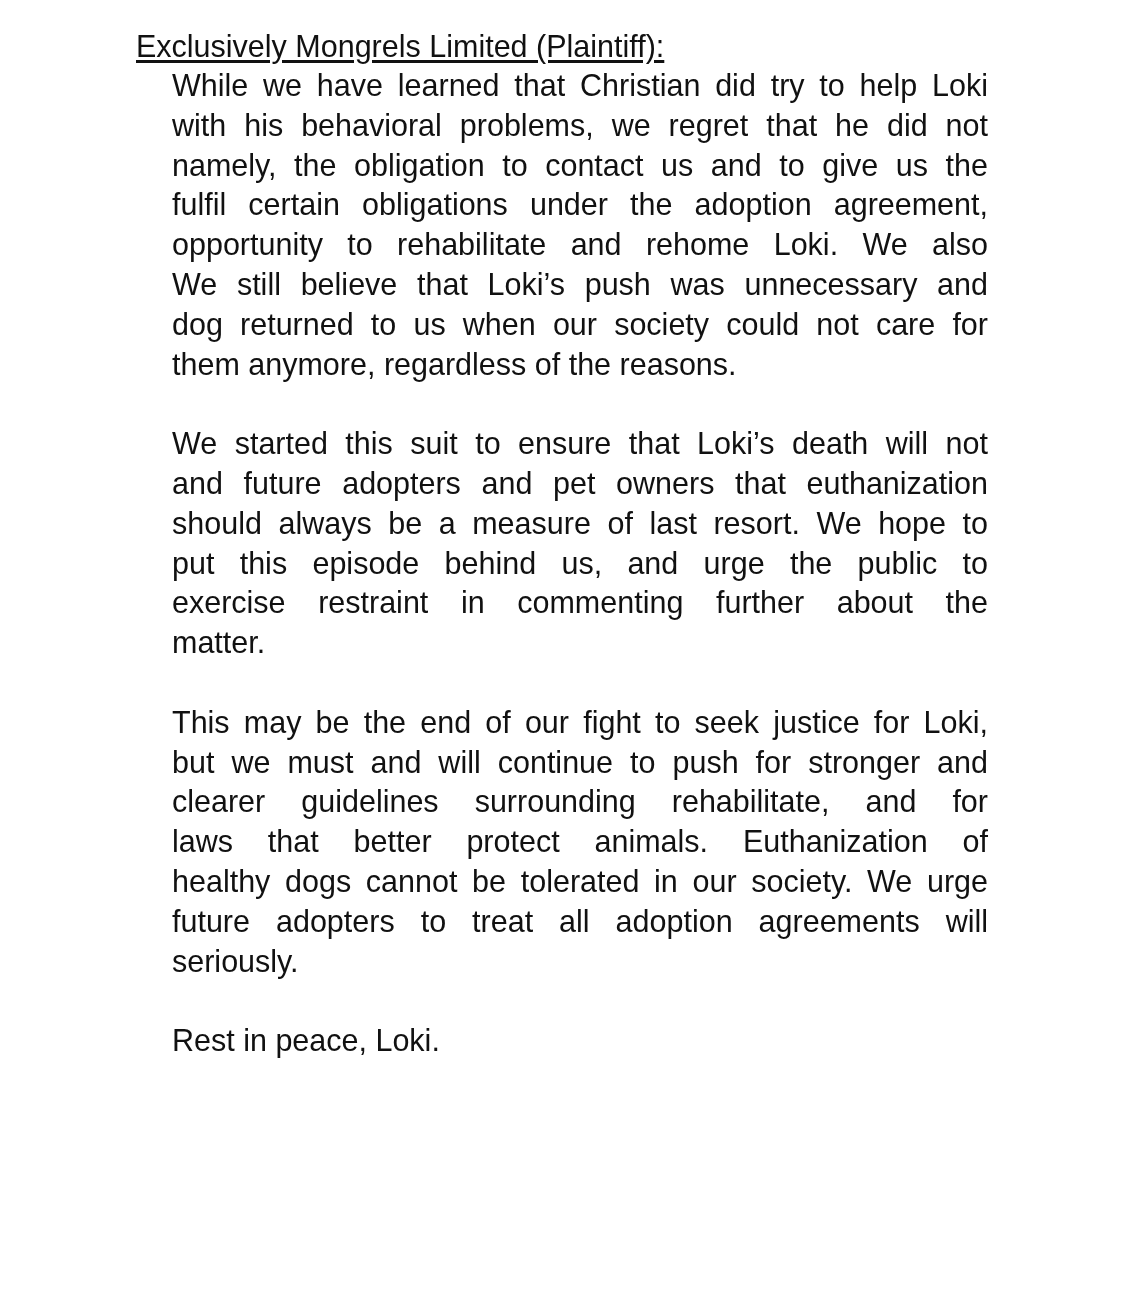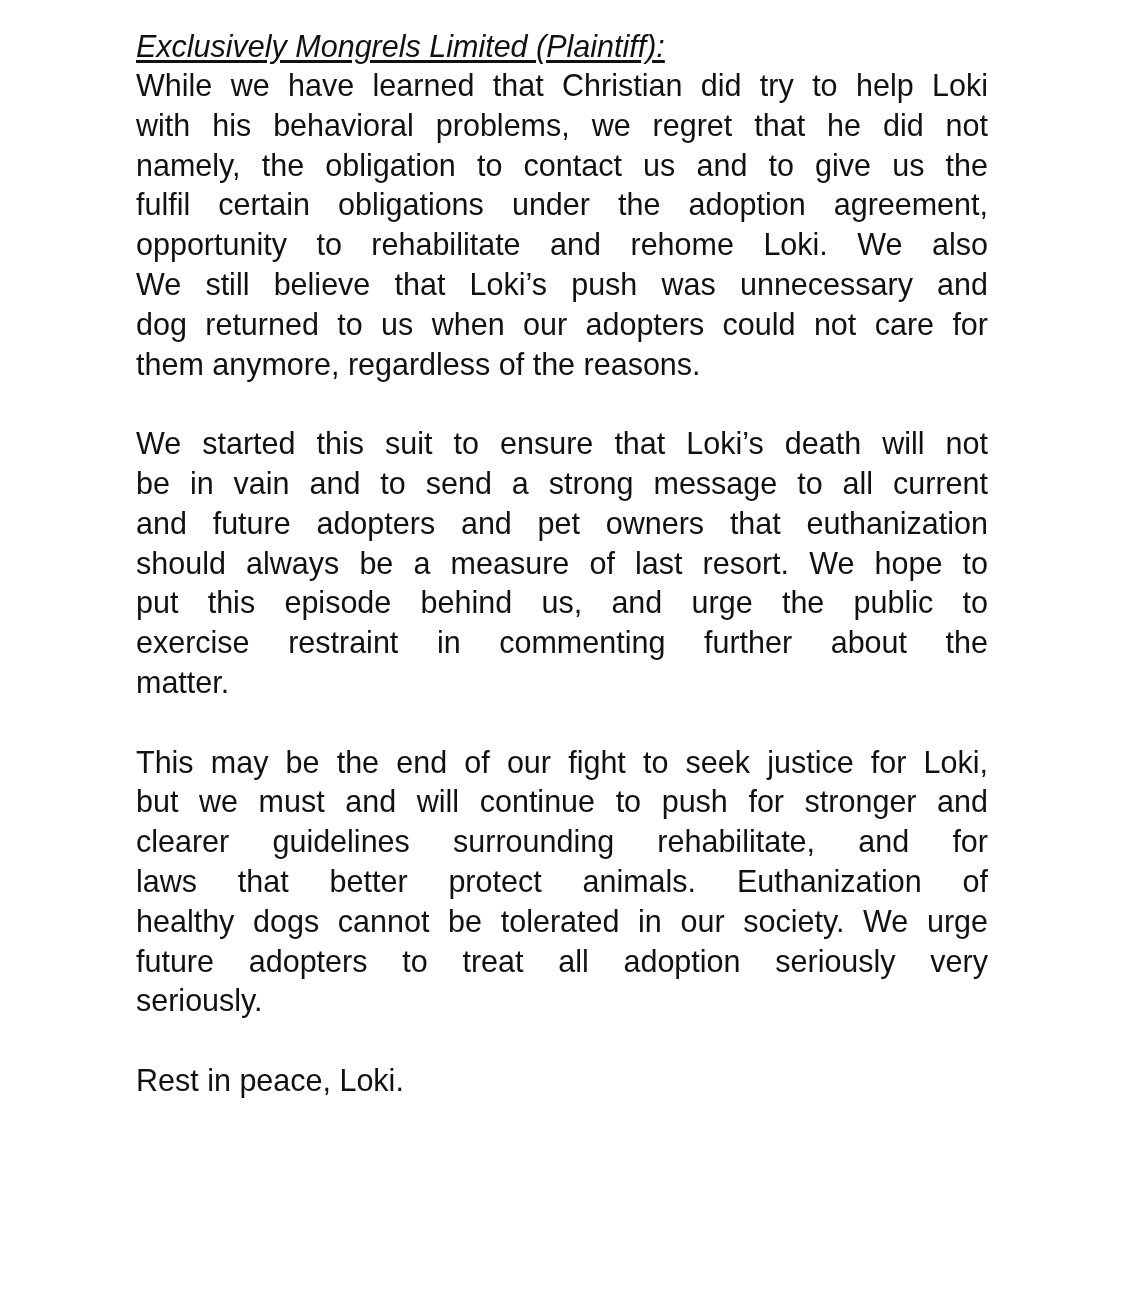--- a/index.html
+++ b/index.html
@@ -3,67 +3,66 @@
 <meta charset="utf-8">
 <style>
   html, body { margin: 0; padding: 0; background: #ffffff; }
   body { width: 1125px; height: 1304px; position: relative; overflow: hidden; }
   .doc {
     position: absolute; left: 136px; top: 26px; width: 852px;
     font-family: "Liberation Sans", sans-serif;
     font-size: 30.5px; color: #111111;
   }
   .heading {
-    font-style: italic; text-decoration: underline; text-underline-offset: 3px;
+    text-decoration: underline; text-underline-offset: 3px;
     line-height: 40px; height: 40px; white-space: nowrap;
   }
   .para { margin: 0; }
   .line {
     display: block; line-height: 39.8px; height: 39.8px;
-    text-align: justify; text-align-last: justify; white-space: nowrap;
+    text-align: justify; text-align-last: justify; white-space: nowrap; margin-left: 36px;
   }
   .line.last { text-align-last: left; }
   .gap { height: 39.8px; }
 </style>
 </head>
 <body>
 
 <div class="doc">
   <div class="heading">Exclusively Mongrels Limited (Plaintiff):</div>
 
   <div class="para">
     <span class="line">While we have learned that Christian did try to help Loki</span>
     <span class="line">with his behavioral problems, we regret that he did not</span>
     <span class="line">namely, the obligation to contact us and to give us the</span>
     <span class="line">fulfil certain obligations under the adoption agreement,</span>
     <span class="line">opportunity to rehabilitate and rehome Loki. We also</span>
     <span class="line">We still believe that Loki’s push was unnecessary and</span>
-    <span class="line">dog returned to us when our adopters could not care for</span>
+    <span class="line">dog returned to us when our society could not care for</span>
     <span class="line last">them anymore, regardless of the reasons.</span>
   </div>
   <div class="gap"></div>
 
   <div class="para">
     <span class="line">We started this suit to ensure that Loki’s death will not</span>
-    <span class="line">be in vain and to send a strong message to all current</span>
     <span class="line">and future adopters and pet owners that euthanization</span>
     <span class="line">should always be a measure of last resort. We hope to</span>
     <span class="line">put this episode behind us, and urge the public to</span>
     <span class="line">exercise restraint in commenting further about the</span>
     <span class="line last">matter.</span>
   </div>
   <div class="gap"></div>
 
   <div class="para">
     <span class="line">This may be the end of our fight to seek justice for Loki,</span>
     <span class="line">but we must and will continue to push for stronger and</span>
     <span class="line">clearer guidelines surrounding rehabilitate, and for</span>
     <span class="line">laws that better protect animals.  Euthanization of</span>
     <span class="line">healthy dogs cannot be tolerated in our society. We urge</span>
-    <span class="line">future adopters to treat all adoption seriously very</span>
+    <span class="line">future adopters to treat all adoption agreements will</span>
     <span class="line last">seriously.</span>
   </div>
   <div class="gap"></div>
 
   <div class="para">
     <span class="line last">Rest in peace, Loki.</span>
   </div>
 </div>
 
 </body></html>

